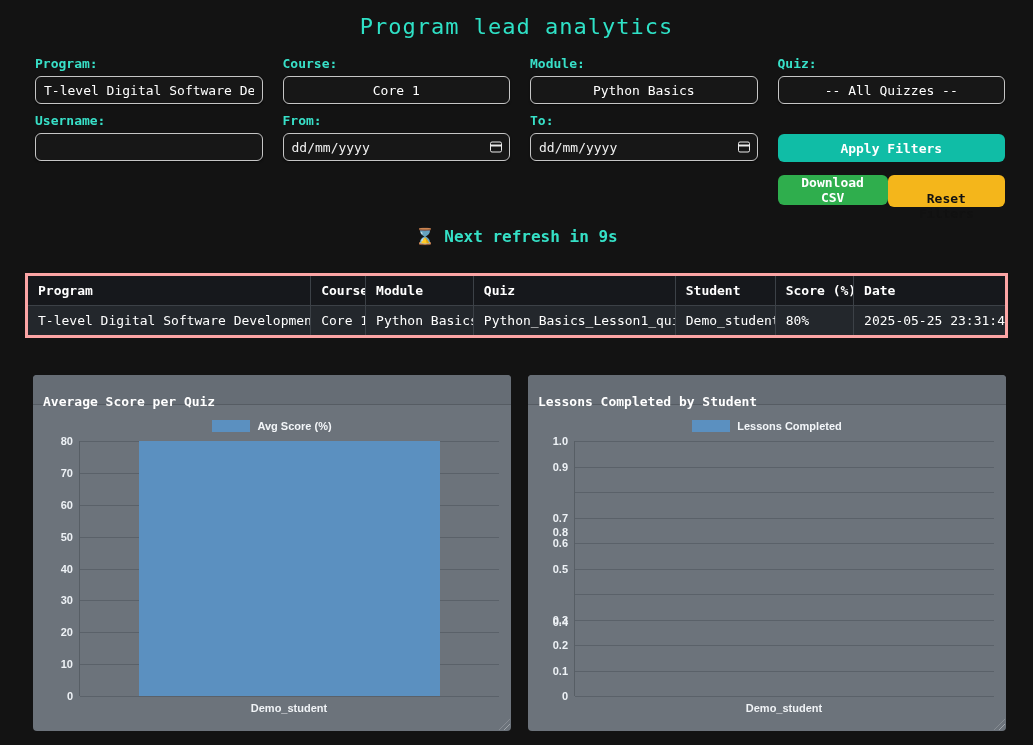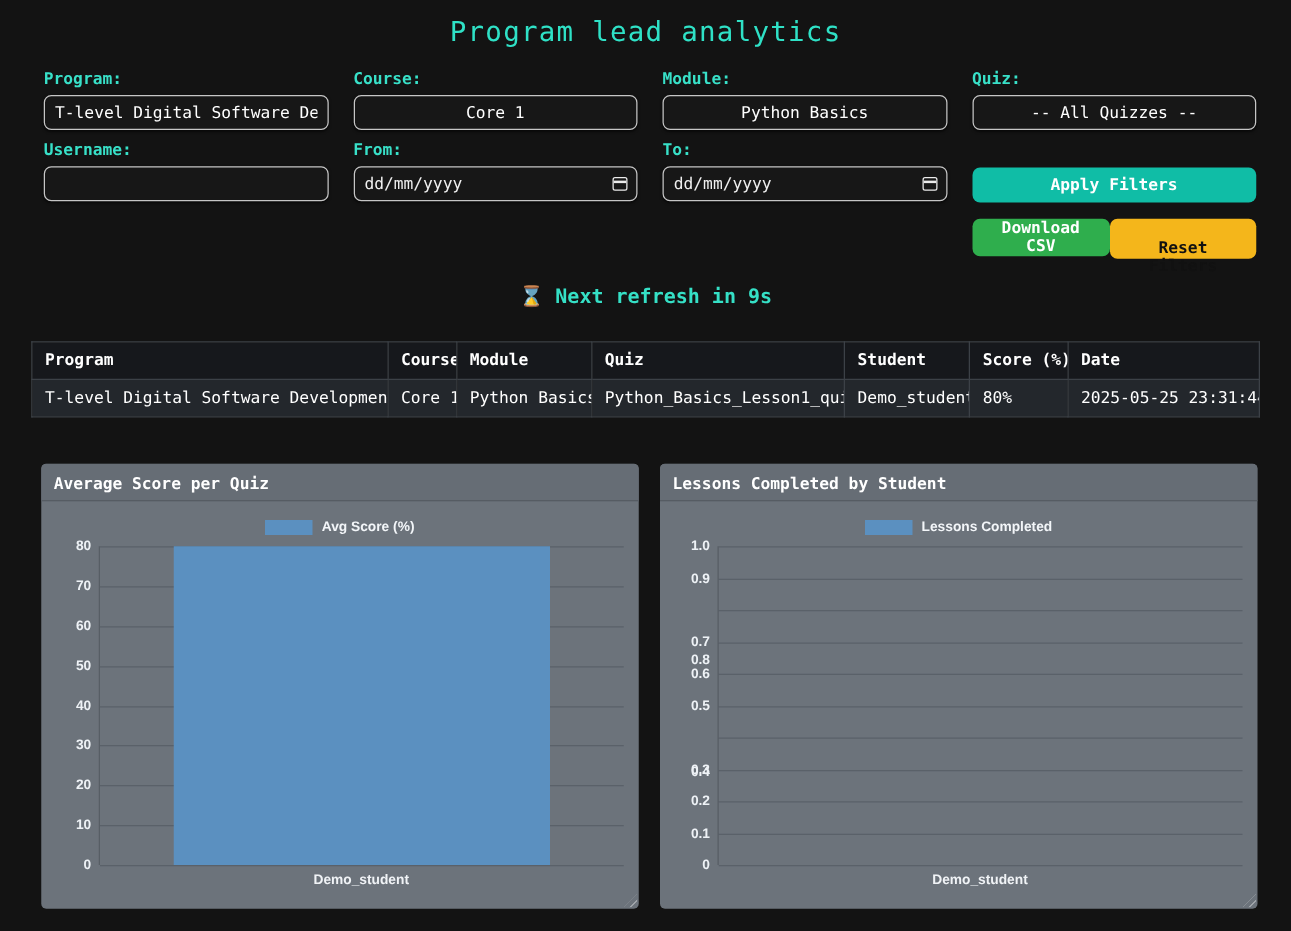--- a/index.html
+++ b/index.html
@@ -54,40 +54,40 @@
   .btn-reset { height:30px; padding:16px 13px; background:#f4b61b; color:#111; }
   
   .refresh {
     margin-top:20px; text-align:center; font-size:16px; font-weight:700; color:#35e0c6;
   }
   .refresh .hourglass { color:#dfbd7d; margin-right:9px; font-weight:400; }
   
   table.results {
     border-collapse:collapse; table-layout:fixed;
     width:983px; margin:27px 25px 0 25px;
-    font-size:13px; border:1px solid #fca5a5;
+    font-size:13px; border:3px solid #fca5a5;
   }
   table.results th, table.results td {
     border:1px solid #3c4147; padding:7px 10px; text-align:left;
     white-space:nowrap; overflow:hidden;
   }
   table.results thead th { background:#16181c; font-weight:700; }
   table.results tbody td { background:#23272c; }
   table.results col:nth-child(1){width:29%;}  table.results col:nth-child(2){width:5.6%;}
   table.results col:nth-child(3){width:11%;}  table.results col:nth-child(4){width:20.6%;}
   table.results col:nth-child(5){width:10.2%;}table.results col:nth-child(6){width:8%;}
   table.results col:nth-child(7){width:15.6%;}
   
   .charts { display:flex; gap:17px; margin:37px 27px 0 33px; }
   .panel {
     position:relative; width:478px; height:356px;
     background:#6c737b; border-radius:4px; overflow:hidden;
   }
   .panel-header {
-    height:30px; line-height:30px; padding:2px 10px;
+    height:30px; line-height:30px; padding:12px 10px;
     background:#666d75; border-bottom:1px solid #565c63;
     font-size:13px; font-weight:700; color:#fff;
   }
   .legend {
     display:flex; align-items:flex-end; justify-content:center;
     gap:7px; margin-top:13px; height:14px;
   }
   .legend .swatch { width:38px; height:12px; }
   .legend .legend-label {
     font-family:"Liberation Sans","DejaVu Sans",sans-serif;

